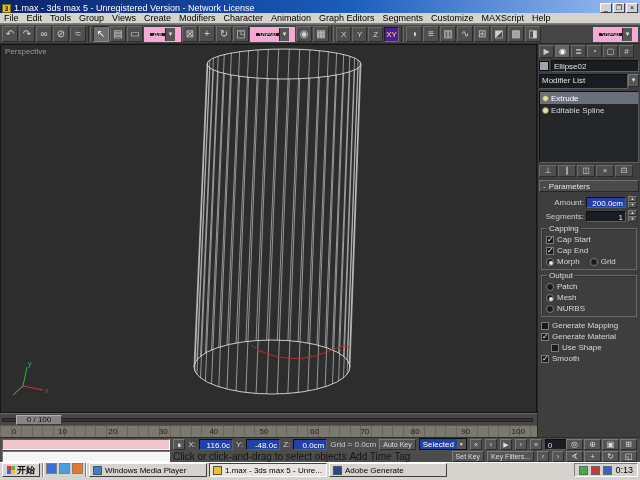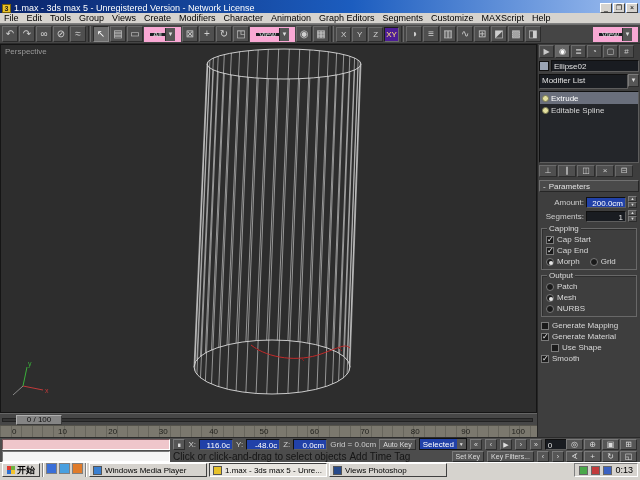--- a/index.html
+++ b/index.html
@@ -442,21 +442,21 @@
     <span class="taskbtn">
         <span class="task-ic" style="background: rgb(58, 127, 208);"></span>
         <span>Windows Media Player</span>
       </span>
       <span class="taskbtn active">
         <span class="task-ic" style="background: rgb(232, 194, 42);"></span>
         <span>1.max - 3ds max 5 - Unre...</span>
       </span>
       <span class="taskbtn">
         <span class="task-ic" style="background: rgb(39, 74, 138);"></span>
-        <span>Views Photoshop</span>
+        <span>Adobe Generate</span>
       </span>
     <span class="tray">
       <span class="tray-ic" style="background: rgb(74, 168, 74);"></span>
         <span class="tray-ic" style="background: rgb(194, 59, 59);"></span>
         <span class="tray-ic" style="background: rgb(59, 98, 194);"></span>
       <span class="clock">0:13</span>
     </span>
   </div>
 
 </div>

